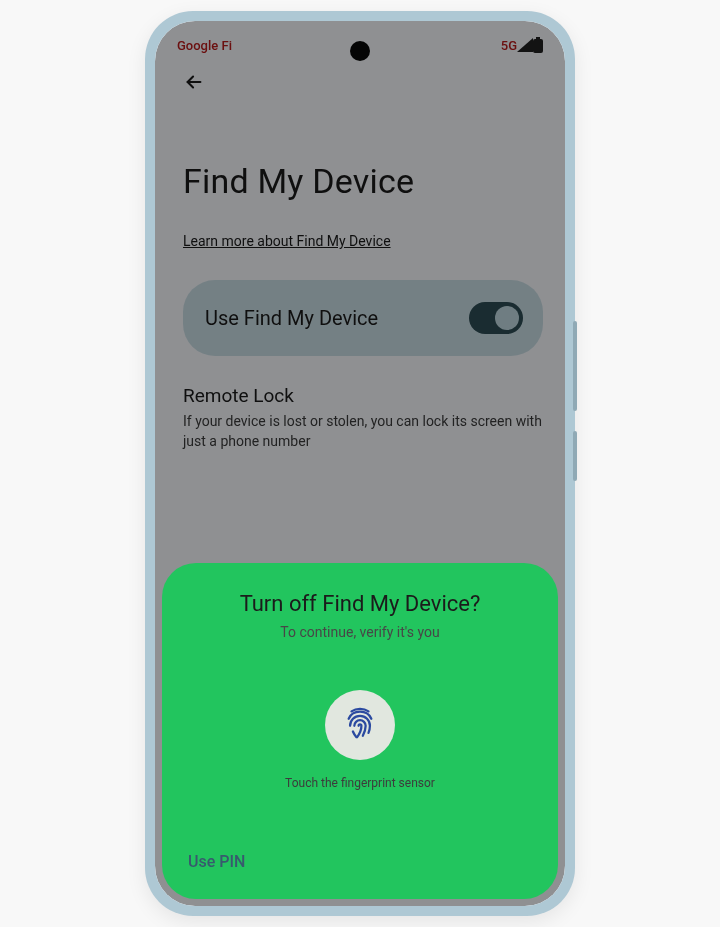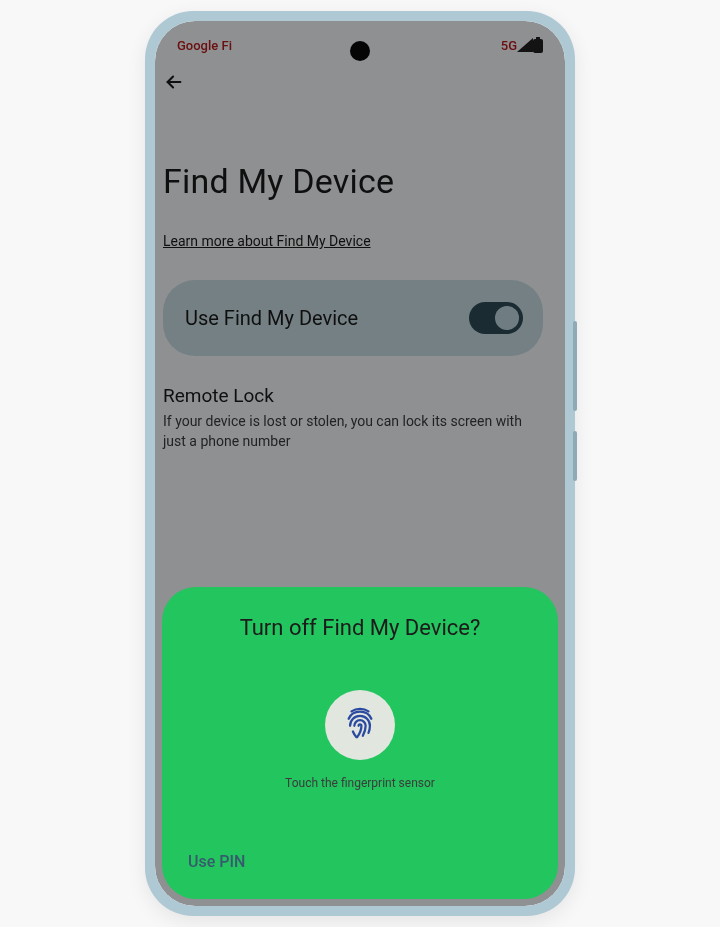--- a/index.html
+++ b/index.html
@@ -62,20 +62,21 @@
       font-weight: 500;
     }
     .status-right {
       display: flex; align-items: center; 
     }
     .status-right svg { display: block; }
     
     .content {
       padding: 4px 22px 0 8px;
       color: #1f1f1f;
+      margin-left: 20px;
     }
     .back-row {
       padding: 8px 0 24px 0;
     }
     .page-title {
       font-size: 34px;
       font-weight: 400;
       letter-spacing: .2px;
       color: #1b1b1b;
       margin-top: 40px;
@@ -236,20 +237,21 @@
       </div>
 
       <div class="section-title">Remote Lock</div>
       <div class="section-desc">If your device is lost or stolen, you can lock its screen with just a phone number</div>
     </div>
 
     <div class="dim"></div>
 
     <div class="sheet">
       <div class="sheet-title">Turn off Find My Device?</div>
+      <div class="sheet-sub">To continue, verify it's you</div>
 
       <div class="fp-circle">
         <span>
           <svg width="34" height="34" viewBox="0 0 24 24" fill="none" stroke="#2b4aa0" stroke-width="1.6" stroke-linecap="round" stroke-linejoin="round">
             <path d="M6 3.8C7.7 2.6 9.8 2 12 2c2.2 0 4.3.6 6 1.8"></path>
             <path d="M4 9c1.3-3 4.3-5 8-5s6.7 2 8 5"></path>
             <path d="M5 14c0-3.9 3.1-7 7-7s7 3.1 7 7c0 2-.4 3.6-1 5"></path>
             <path d="M8 14c0-2.2 1.8-4 4-4s4 1.8 4 4c0 3-1 5-2 7"></path>
             <path d="M11 14c0-.6.4-1 1-1s1 .4 1 1c0 4-1.5 6-3 8"></path>
             <path d="M7 18c.6 1.5 1.5 2.8 2.5 4"></path>

